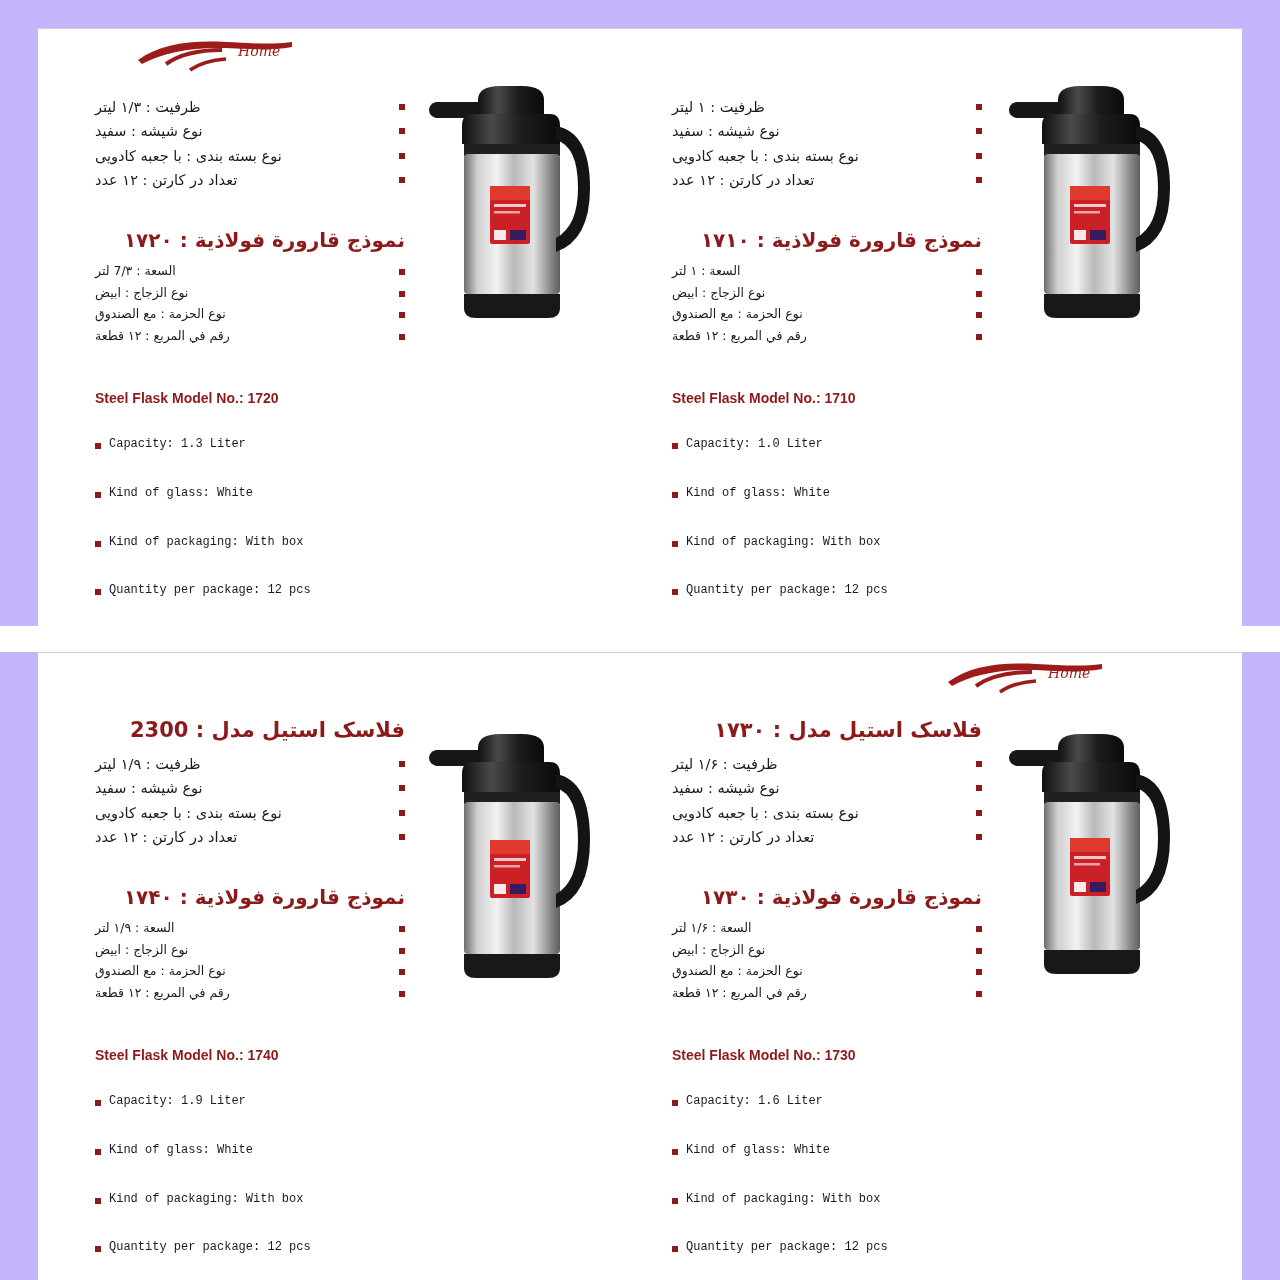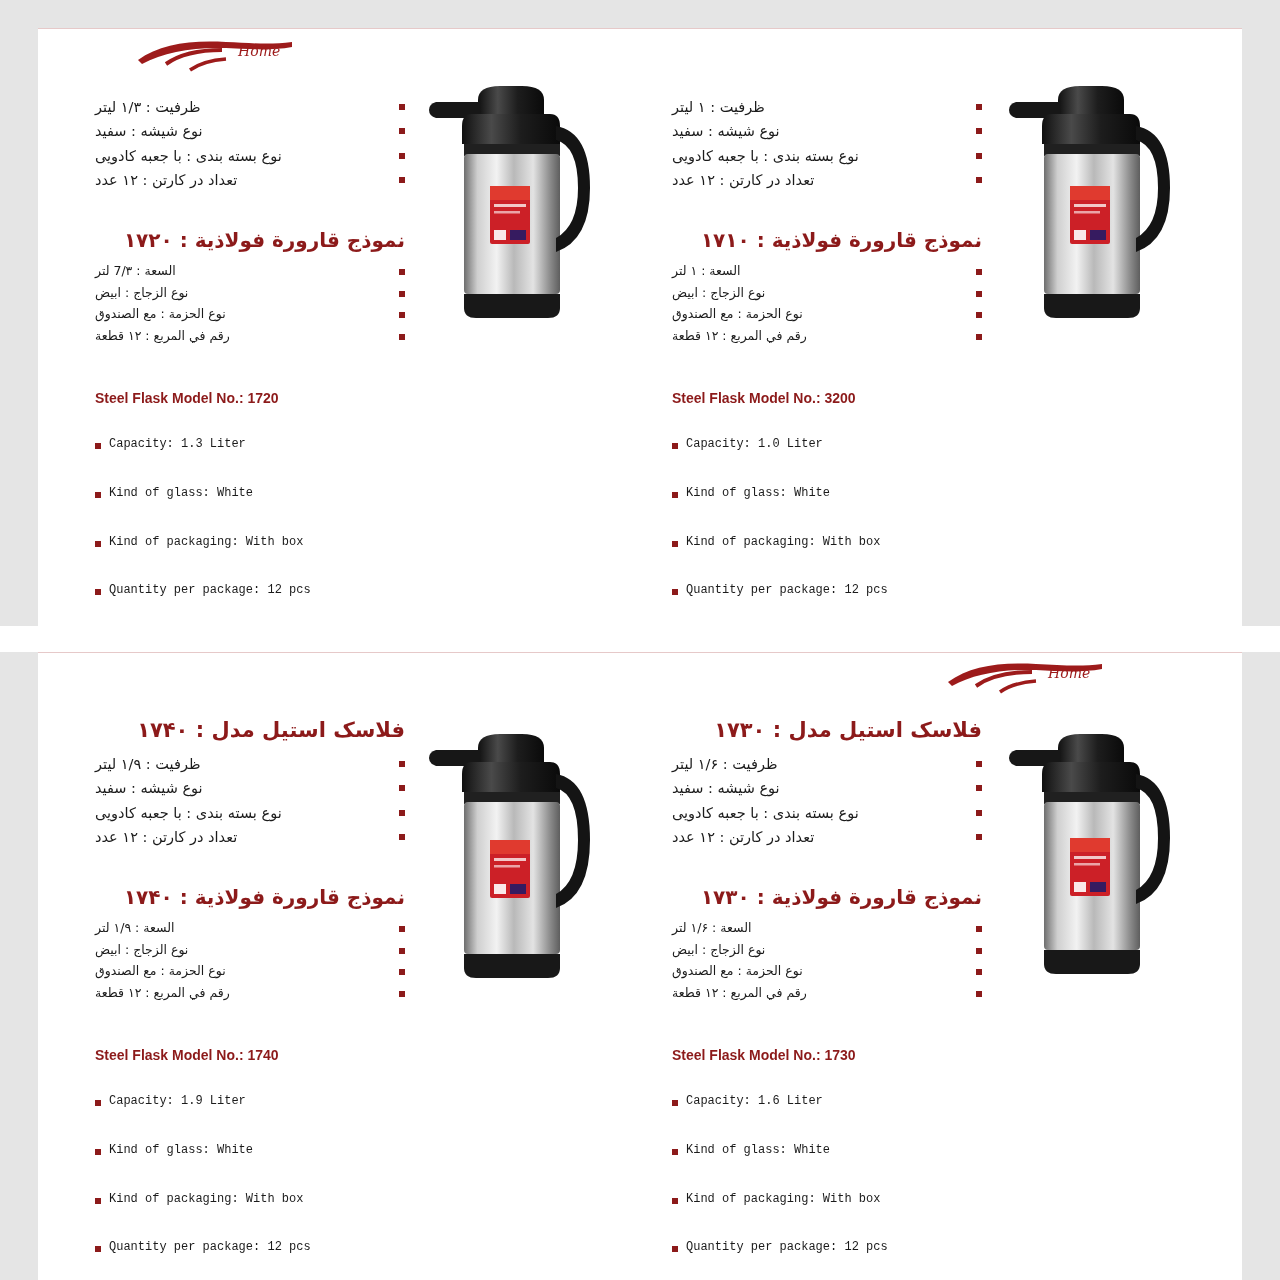--- a/index.html
+++ b/index.html
@@ -7,21 +7,21 @@
     padding: 0;
     background: #ffffff;
     width: 1280px;
     height: 1280px;
     font-family: "Liberation Sans", sans-serif;
   }
   .page {
     position: relative;
     width: 1280px;
     height: 1280px;
-    background: #e5e5e5;
+    background: #c4b5fd;
     overflow: hidden;
   }
   .sheet {
     position: absolute;
     left: 38px;
     width: 1204px;
     background: #ffffff;
     border-top: 1px solid #e6c9c9;
     box-sizing: border-box;
   }
@@ -199,21 +199,21 @@
     <div class="block-ar">
       <div class="headline-ar">نموذج قارورة فولاذية : ۱۷۱۰</div>
       <ul class="spec rtl small">
         <li>السعة : ۱ لتر</li>
         <li>نوع الزجاج : ابيض</li>
         <li>نوع الحزمة : مع الصندوق</li>
         <li>رقم في المربع : ۱۲ قطعة</li>
       </ul>
     </div>
     <div class="block-en">
-      <div class="headline-en">Steel Flask Model No.: 3200</div>
+      <div class="headline-en">Steel Flask Model No.: 1710</div>
       <ul class="spec ltr">
         <li>Capacity: 1.0 Liter</li>
         <li>Kind of glass: White</li>
         <li>Kind of packaging: With box</li>
         <li>Quantity per package: 12 pcs</li>
       </ul>
     </div>
   </div>
 
   <div class="flask f1720">
@@ -277,21 +277,21 @@
     <svg width="170" height="46" viewBox="0 0 170 46" xmlns="http://www.w3.org/2000/svg">
       <path d="M8 30 C30 14, 60 10, 96 12 C120 13, 140 15, 162 12 L162 17 C140 21, 118 19, 96 18 C62 17, 34 22, 12 34 Z" fill="#9d1b1b"></path>
       <path d="M36 34 C50 24, 70 20, 92 20" stroke="#9d1b1b" stroke-width="4" fill="none"></path>
       <path d="M60 40 C70 33, 82 30, 96 29" stroke="#9d1b1b" stroke-width="3.5" fill="none"></path>
       <text x="108" y="26" font-family="DejaVu Serif, serif" font-size="14" font-style="italic" fill="#9d1b1b">Home</text>
     </svg>
   </div>
 
   <div class="product p1740">
     <div class="block-fa">
-      <div class="headline-fa">فلاسک استیل مدل : ۱۷۴۰</div>
+      <div class="headline-fa">فلاسک استیل مدل : 2300</div>
       <ul class="spec rtl">
         <li>ظرفیت : ۱/۹ لیتر</li>
         <li>نوع شیشه : سفید</li>
         <li>نوع بسته بندی : با جعبه کادویی</li>
         <li>تعداد در کارتن : ۱۲ عدد</li>
       </ul>
     </div>
     <div class="block-ar">
       <div class="headline-ar">نموذج قارورة فولاذية : ۱۷۴۰</div>
       <ul class="spec rtl small">

